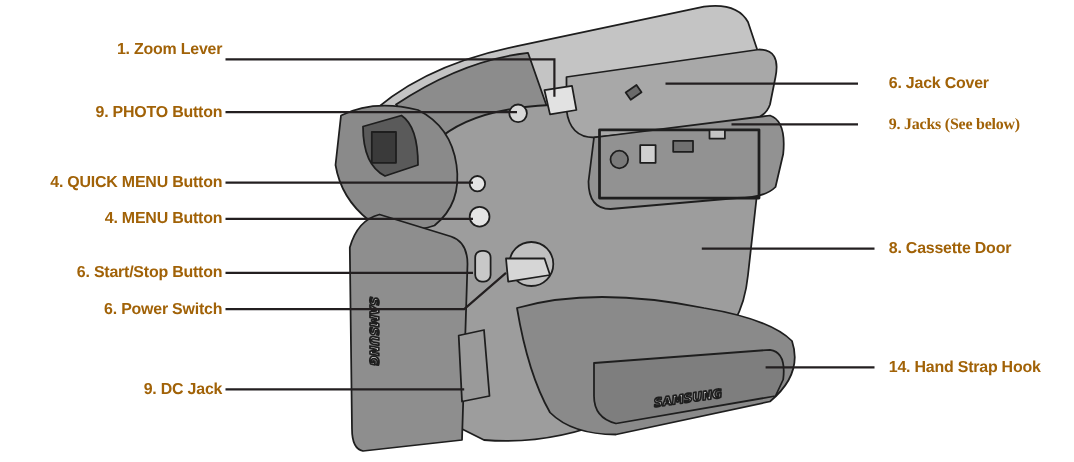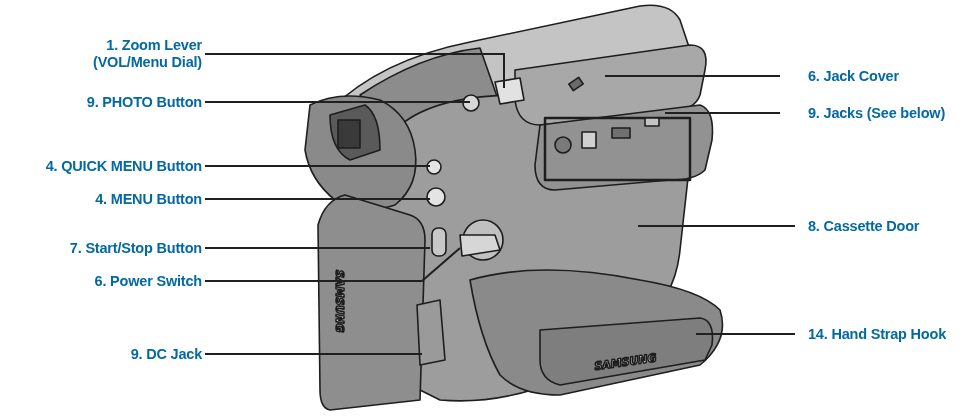--- a/index.html
+++ b/index.html
@@ -1,17 +1,17 @@
 <!DOCTYPE html>
 <html><head>
 <meta charset="utf-8">
 <style>
   html,body{margin:0;padding:0;background:#fff;}
   body{width:976px;height:420px;position:relative;overflow:hidden;font-family:"Liberation Sans",sans-serif;}
-  .label{position:absolute;font-weight:bold;font-size:14.5px;color:#0369a1;line-height:17px;white-space:nowrap;letter-spacing:-0.2px;}
+  .label{position:absolute;font-weight:bold;font-size:14.5px;color:#a16207;line-height:17px;white-space:nowrap;letter-spacing:-0.2px;}
   .label.left{text-align:right;}
   .label.right{text-align:left;}
   svg.art{position:absolute;left:0;top:0;}
 </style>
 </head>
 <body>
 
 <svg class="art" width="976" height="420" viewBox="0 0 976 420">
   <g stroke="#1e1e1e" stroke-width="1.6" stroke-linejoin="round">
 
@@ -63,25 +63,24 @@
     <line x1="205" y1="354" x2="422" y2="354"></line>
     <line x1="605" y1="76" x2="780" y2="76"></line>
     <line x1="665" y1="113" x2="780" y2="113"></line>
     <line x1="638" y1="226" x2="795" y2="226"></line>
     <line x1="696" y1="334" x2="795" y2="334"></line>
   </g>
 </svg>
 
 <div class="label left" style="right:774px;top:37px;">
   <div>1. Zoom Lever</div>
-  <div>(VOL/Menu Dial)</div>
 </div>
 <div class="label left" style="right:774px;top:94px;">9. PHOTO Button</div>
 <div class="label left" style="right:774px;top:158px;">4. QUICK MENU Button</div>
 <div class="label left" style="right:774px;top:191px;">4. MENU Button</div>
-<div class="label left" style="right:774px;top:240px;">7. Start/Stop Button</div>
+<div class="label left" style="right:774px;top:240px;">6. Start/Stop Button</div>
 <div class="label left" style="right:774px;top:273px;">6. Power Switch</div>
 <div class="label left" style="right:774px;top:346px;">9. DC Jack</div>
 
 <div class="label right" style="left:808px;top:68px;">6. Jack Cover</div>
-<div class="label right" style="left:808px;top:105px;">9. Jacks (See below)</div>
+<div class="label right" style="left:808px;top:105px;font-family:Liberation Serif, serif;">9. Jacks (See below)</div>
 <div class="label right" style="left:808px;top:218px;">8. Cassette Door</div>
 <div class="label right" style="left:808px;top:326px;">14. Hand Strap Hook</div>
 
 </body></html>

